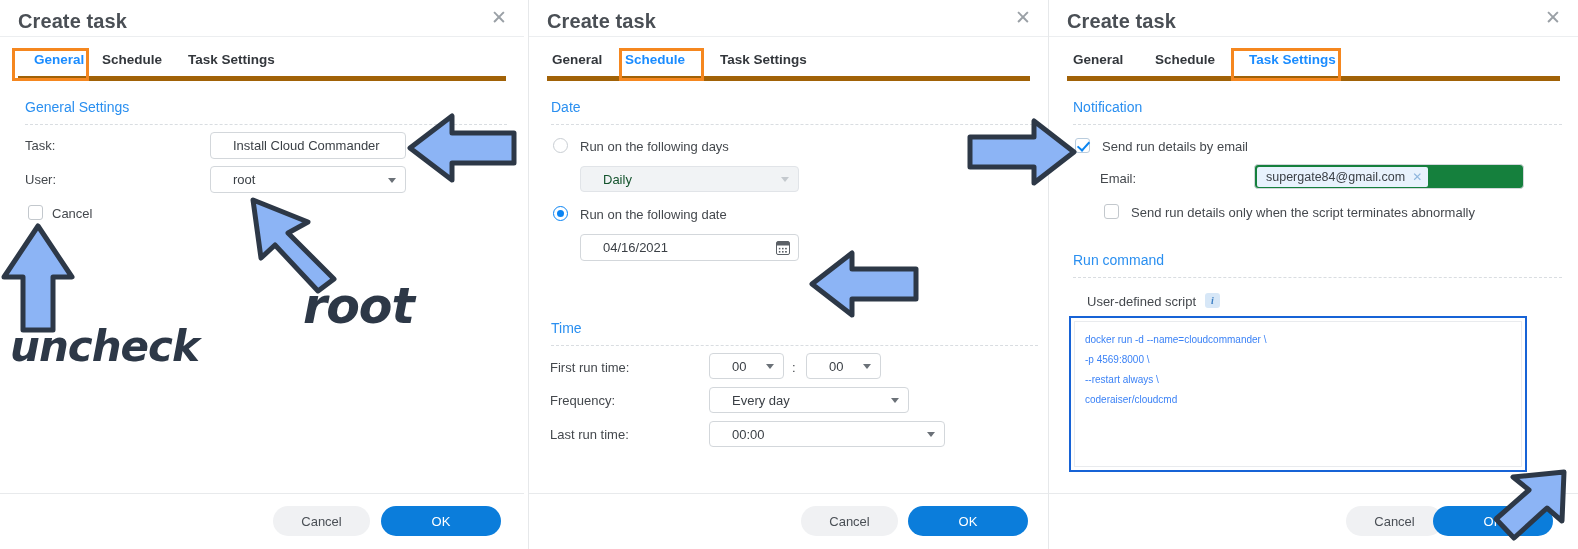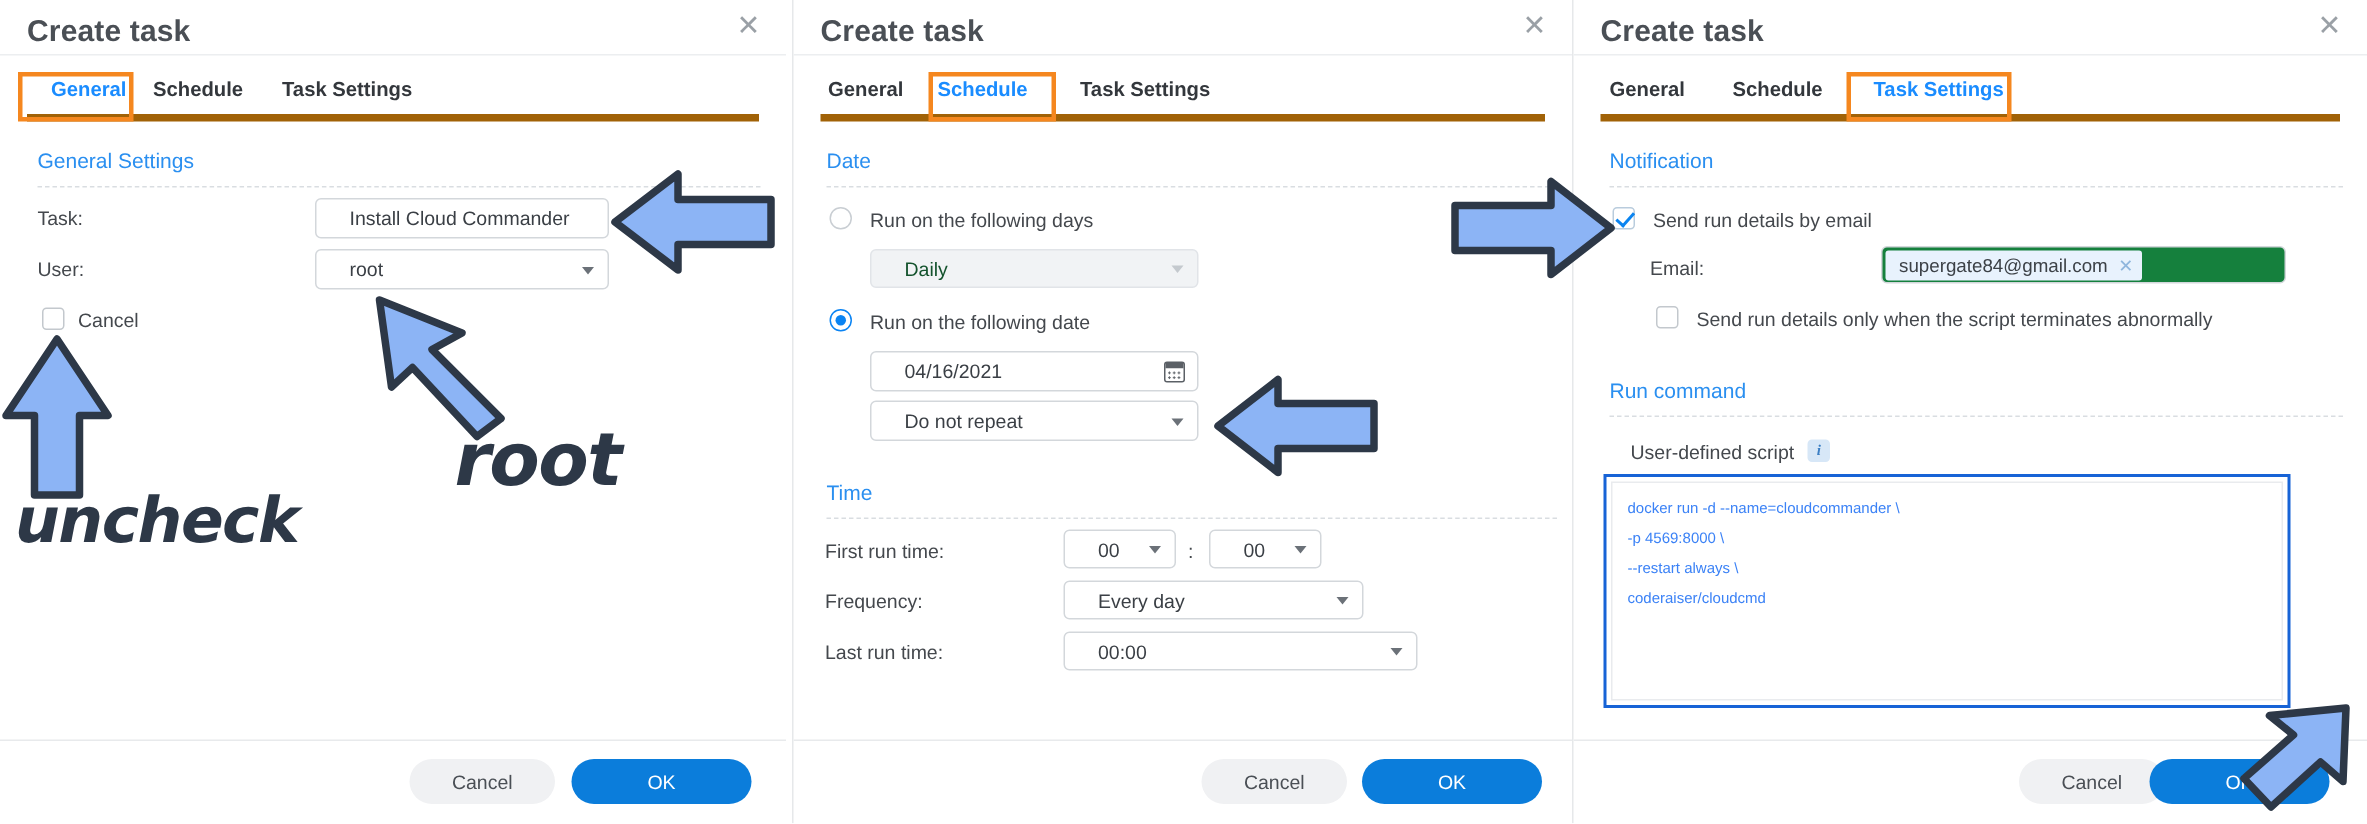--- a/index.html
+++ b/index.html
@@ -350,24 +350,20 @@
     </div>
 
     <div class="rb on" style="left:24px; top:206px;"></div>
     <div class="lbl" style="left:51px; top:207px;">Run on the following date</div>
 
     <div class="tf" style="left:51px; top:234px; width:219px; height:27px;">
       <span>04/16/2021</span>
       <span class="cal-ico"></span>
     </div>
 
-    <div class="tf" style="left:51px; top:267px; width:219px; height:27px;">
-      <span>Do not repeat</span>
-      <span class="caret"></span>
-    </div>
 
     <div class="sec-title" style="left:22px; top:320px;">Time</div>
     <div class="sec-rule" style="left:22px; top:345px; width:487px;"></div>
 
     <div class="lbl" style="left:21px; top:360px;">First run time:</div>
     <div class="tf" style="left:180px; top:353px; width:75px; height:26px;">
       <span>00</span>
       <span class="caret"></span>
     </div>
     <div class="lbl" style="left:263px; top:360px;">:</div>

